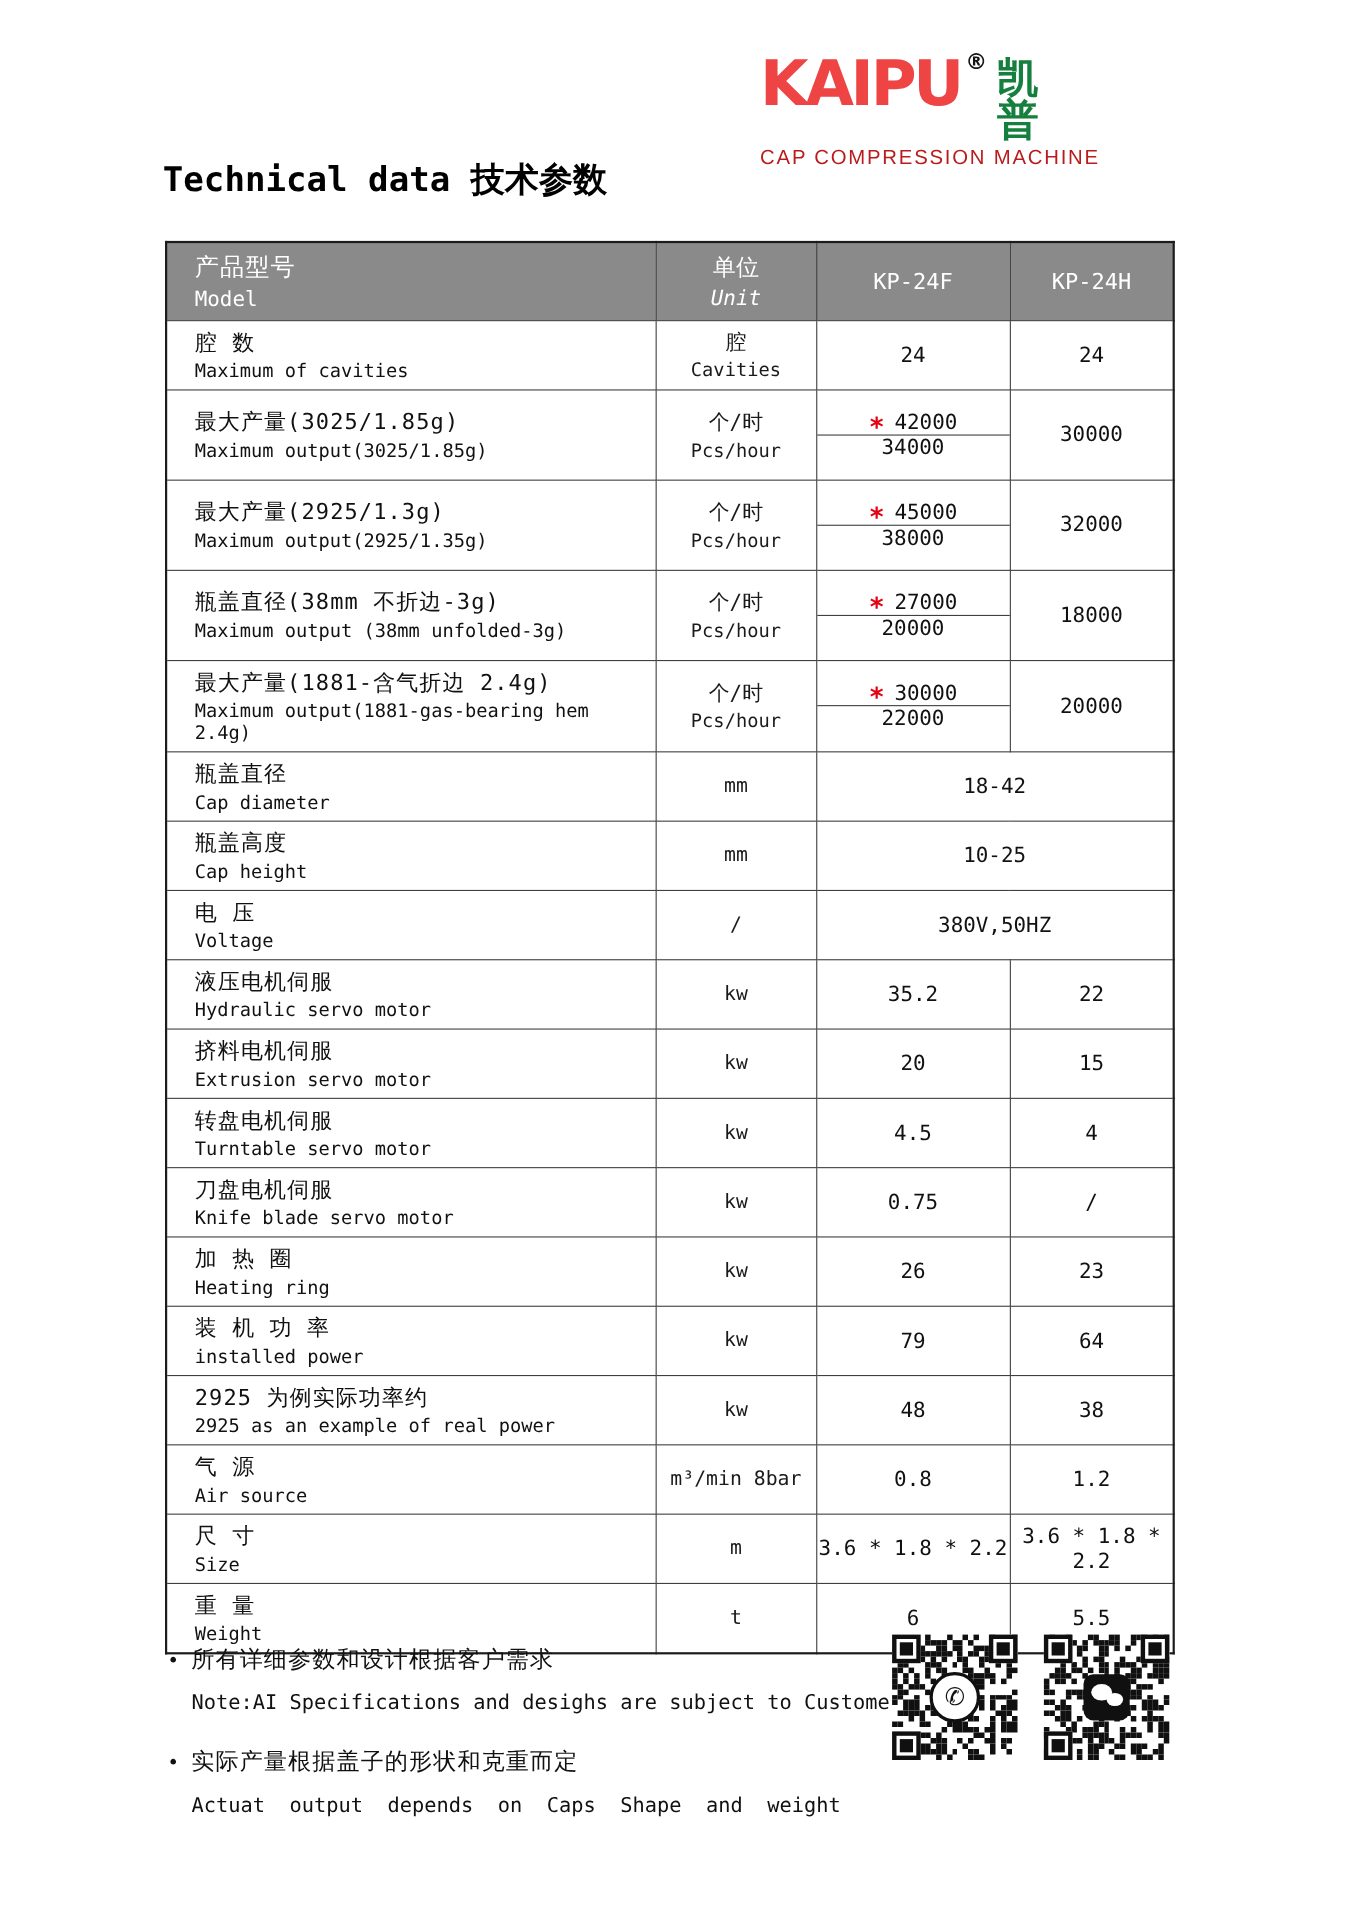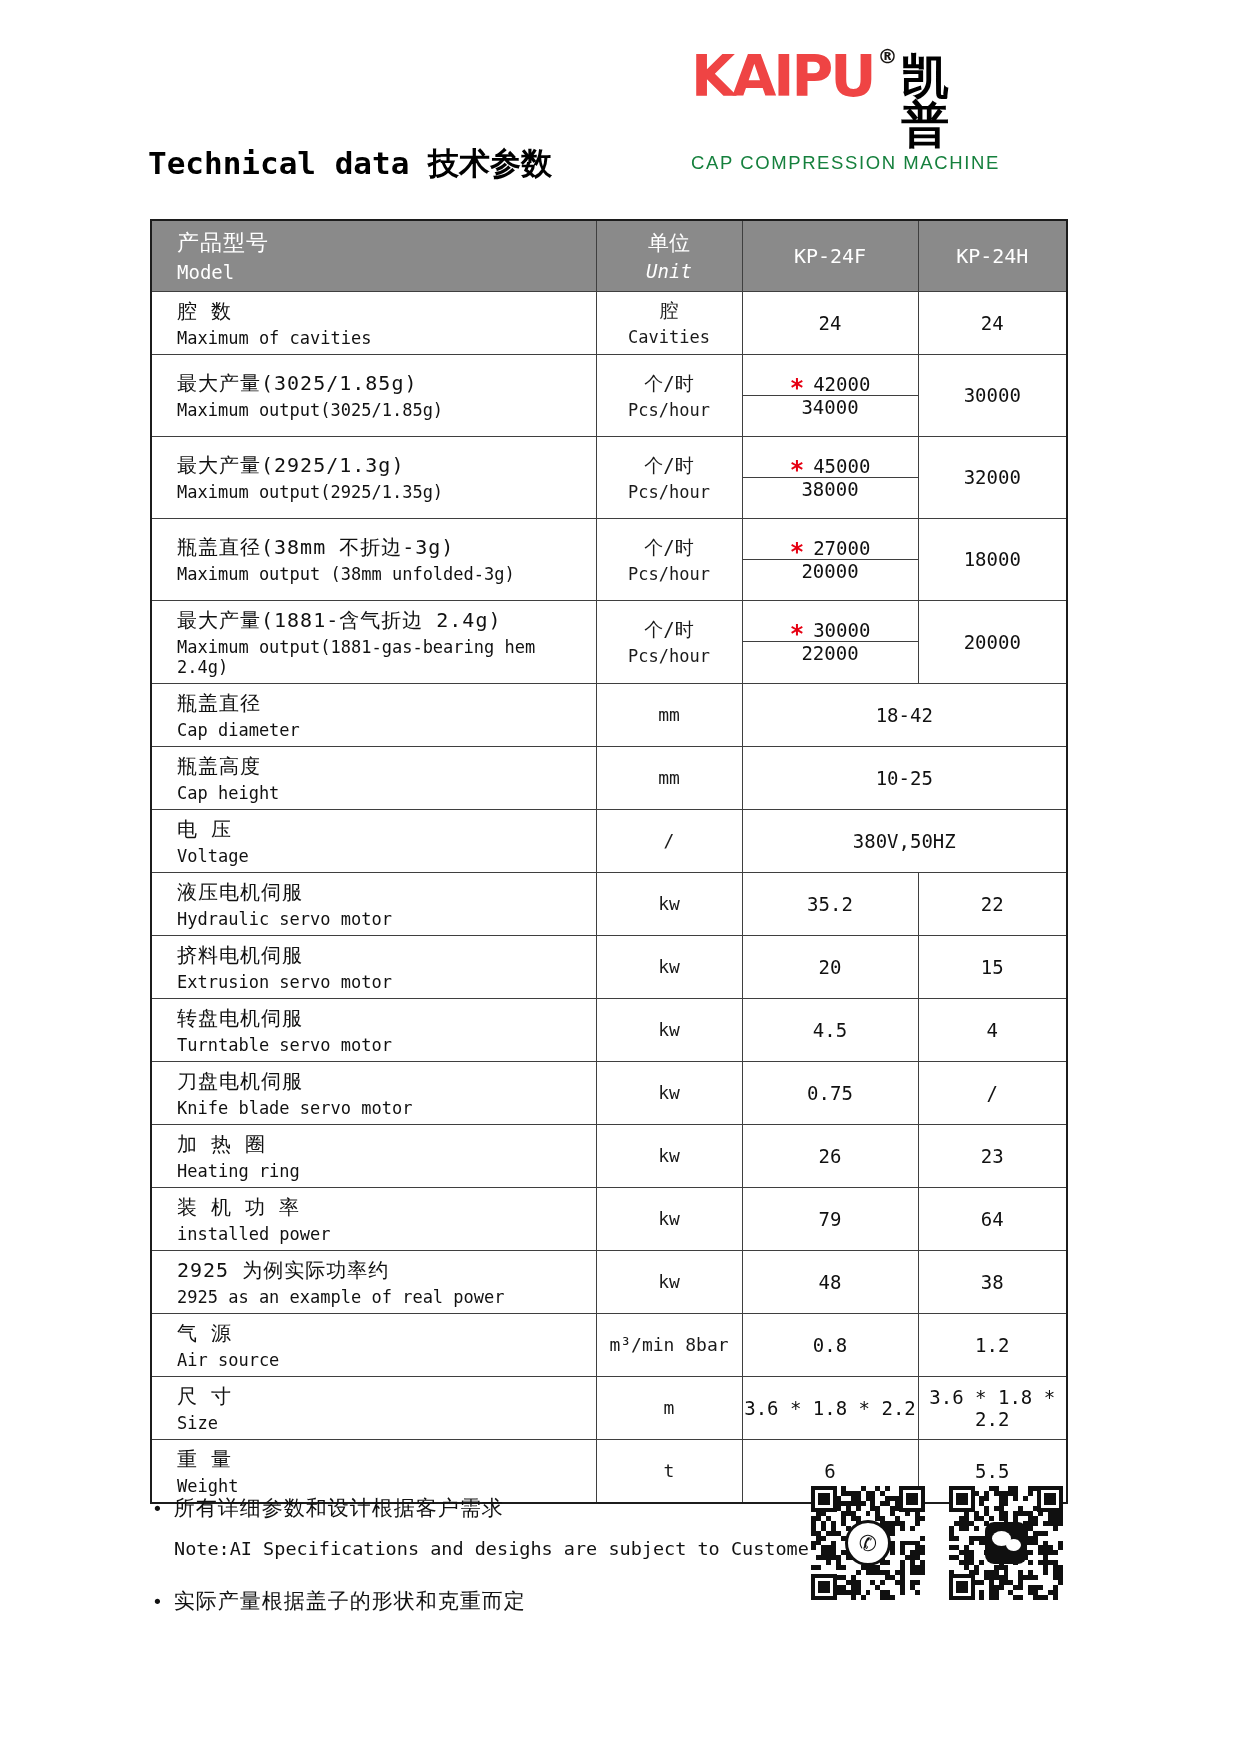--- a/index.html
+++ b/index.html
@@ -11,22 +11,22 @@
     font-family:"DejaVu Sans Mono","DejaVu Sans",sans-serif;
     color:#1a1a1a;
     overflow:hidden;
   }
 
   
   .logo{position:absolute;top:48px;right:288px;text-align:center;width:262px;}
   .logo-row{display:flex;align-items:flex-start;justify-content:center;line-height:1;}
   .logo-latin{font-family:"DejaVu Sans",sans-serif;font-weight:900;font-size:57px;letter-spacing:-3px;color:#ef4444;}
   .logo-reg{font-family:"DejaVu Sans",sans-serif;font-weight:700;font-size:20px;margin:-2px 2px 0 4px;color:#171310;}
-  .logo-cn{font-family:"DejaVu Sans",sans-serif;font-weight:900;font-size:48px;color:#000000;letter-spacing:2px;margin-top:4px;}
-  .logo-tagline{font-family:"Liberation Sans",sans-serif;font-size:18.5px;letter-spacing:1.6px;color:#15803d;margin-top:4px;white-space:nowrap;}
+  .logo-cn{font-family:"DejaVu Sans",sans-serif;font-weight:900;font-size:38px;color:#15803d;letter-spacing:2px;margin-top:4px;}
+  .logo-tagline{font-family:"Liberation Sans",sans-serif;font-size:18.5px;letter-spacing:1.6px;color:#b91c1c;margin-top:4px;white-space:nowrap;}
 
   
   .page-title{position:absolute;left:148px;top:143px;font-size:31px;font-weight:700;letter-spacing:0px;color:#000;}
 
   
   .spec-table{
     position:absolute;left:150px;top:219px;
     border-collapse:collapse;table-layout:fixed;
     width:916px;
     padding-left:16px;
@@ -347,20 +347,21 @@
     </tbody>
   </table>
 
   <div class="notes">
     <div class="note">
       <div class="note-cn"><span class="bullet">•</span><span>所有详细参数和设计根据客户需求</span></div>
       <div class="note-en">Note:AI Specifications and desighs are subject to Customers noeds</div>
     </div>
     <div class="note">
       <div class="note-cn"><span class="bullet">•</span><span>实际产量根据盖子的形状和克重而定</span></div>
+      <div class="note-en">Actuat  output  depends  on  Caps  Shape  and  weight</div>
     </div>
   </div>
 
   <div class="qr-group">
     <div class="qr">
       <div class="qr-grid">
           <i></i>
           <i></i>
           <i></i>
           <i></i>

